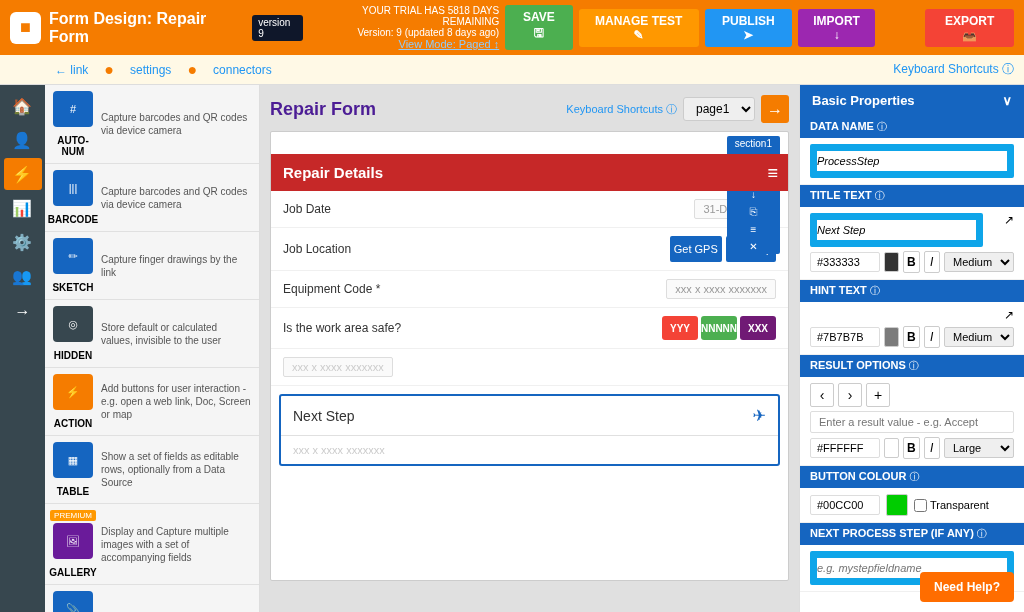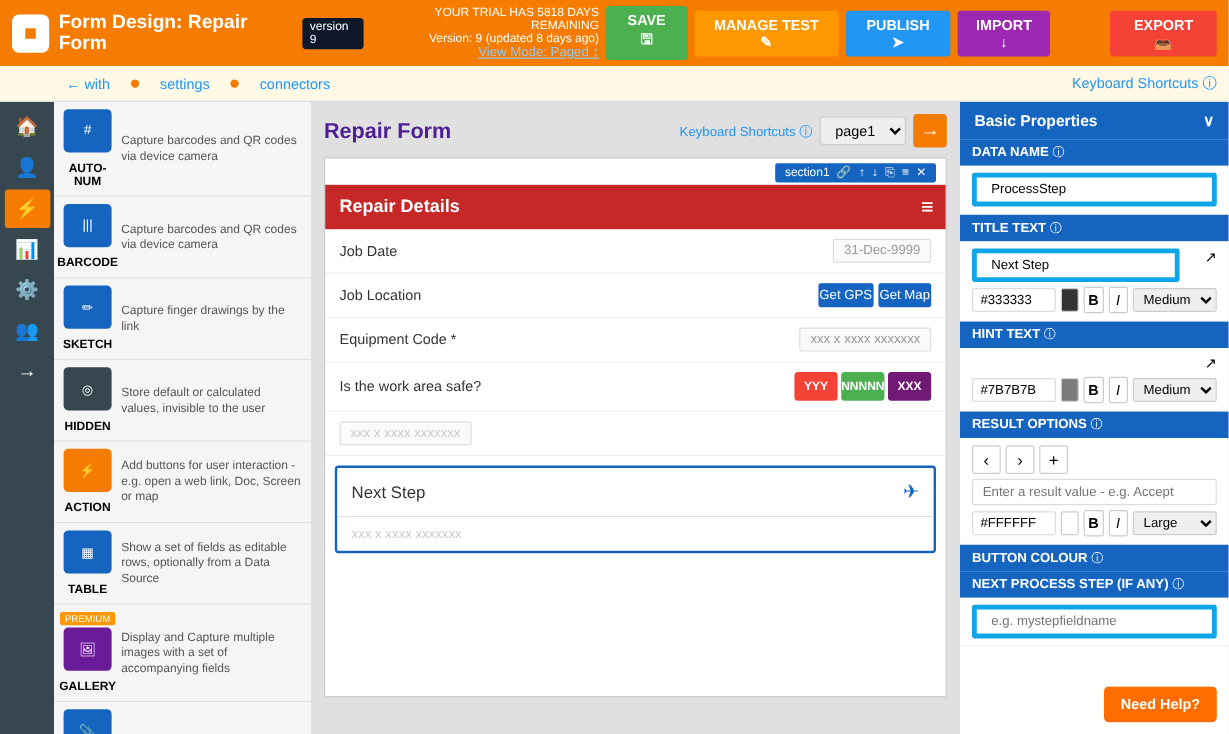--- a/index.html
+++ b/index.html
@@ -286,20 +286,21 @@
       top: -18px;
       right: 8px;
       background: #1565c0;
       color: white;
       font-size: 10px;
       padding: 2px 8px;
       border-radius: 2px;
       display: flex;
       gap: 6px;
       align-items: center;
+      flex-direction: column;
     }
     .section-controls span { cursor: pointer; }
     .form-field {
       padding: 8px 12px;
       border-bottom: 1px solid #f0f0f0;
       display: flex;
       align-items: center;
       justify-content: space-between;
     }
     .field-label { font-size: 12px; color: #333; }
@@ -311,21 +312,21 @@
       border-radius: 2px;
       background: #fafafa;
     }
     .field-buttons {
       display: flex;
       gap: 4px;
     }
     .field-btn {
       padding: 3px 0;
       font-size: 11px;
-      border: 1px solid #f9a8d4;
+      border: 4px solid #f9a8d4;
       border-radius: 2px;
       cursor: pointer;
       background: white;
       text-align: right;
     }
     .field-btn.blue { background: #1565c0; color: white; border-color: #1565c0; }
     .toggle-btns {
       display: flex;
       gap: 3px;
       align-items: flex-end;
@@ -387,24 +388,25 @@
       font-size: 11px;
       font-weight: bold;
       margin-top: 0;
     }
     .panel-field {
       padding: 6px 10px;
       border-bottom: 1px solid #f0f0f0;
     }
     .panel-input {
       width: 100%;
-      padding: 4px 12px;
-      border: 4px solid #0ea5e9;
-      border-radius: 2px;
-      font-size: 11px;
+      padding: 4px 0;
+      border: 7px solid #0ea5e9;
+      border-radius: 2px;
+      font-size: 11px;
+      font-style: italic;
     }
     .panel-row {
       display: flex;
       align-items: center;
       gap: 4px;
     }
     .color-box {
       width: 20px; height: 20px;
       border: 1px solid #ccc;
       border-radius: 2px;
@@ -500,21 +502,21 @@
     </div>
     <button class="btn-save">SAVE 🖫</button>
     <button class="btn-manage">MANAGE TEST ✎</button>
     <button class="btn-publish">PUBLISH ➤</button>
     <button class="btn-import">IMPORT ↓</button>
     <button class="btn-export">EXPORT 📤</button>
   </div>
 </div>
 
 <div class="sub-header">
-  <a href="#">← with</a>
+  <a href="#">← link</a>
   <span class="dot">●</span>
   <a href="#">settings</a>
   <span class="dot">●</span>
   <a href="#">connectors</a>
   <div class="sub-header-right">
     <a href="#">Keyboard Shortcuts ⓘ</a>
   </div>
 </div>
 
 <div class="main-layout">
@@ -757,20 +759,30 @@
           </button>
         <select class="size-select">
           <option>Large</option><option>Medium</option><option>Small</option>
         </select>
       </div>
     </div>
 
     <div class="panel-section-label">
       BUTTON COLOUR <span style="font-size:10px; font-weight:normal;">ⓘ</span>
     </div>
+    <div class="panel-field">
+      <div class="btn-colour-row">
+        <input class="color-input" type="text" value="#00CC00" style="">
+        <div class="btn-colour-box"></div>
+        <div class="transparent-check">
+          <input type="checkbox" style="">
+          <span>Transparent</span>
+        </div>
+      </div>
+    </div>
 
     <div class="panel-section-label">
       NEXT PROCESS STEP (IF ANY) <span style="font-size:10px; font-weight:normal;">ⓘ</span>
     </div>
     <div class="panel-field">
       <input class="panel-input" type="text" placeholder="e.g. mystepfieldname" style="">
     </div>
   </div>
 
 </div>

